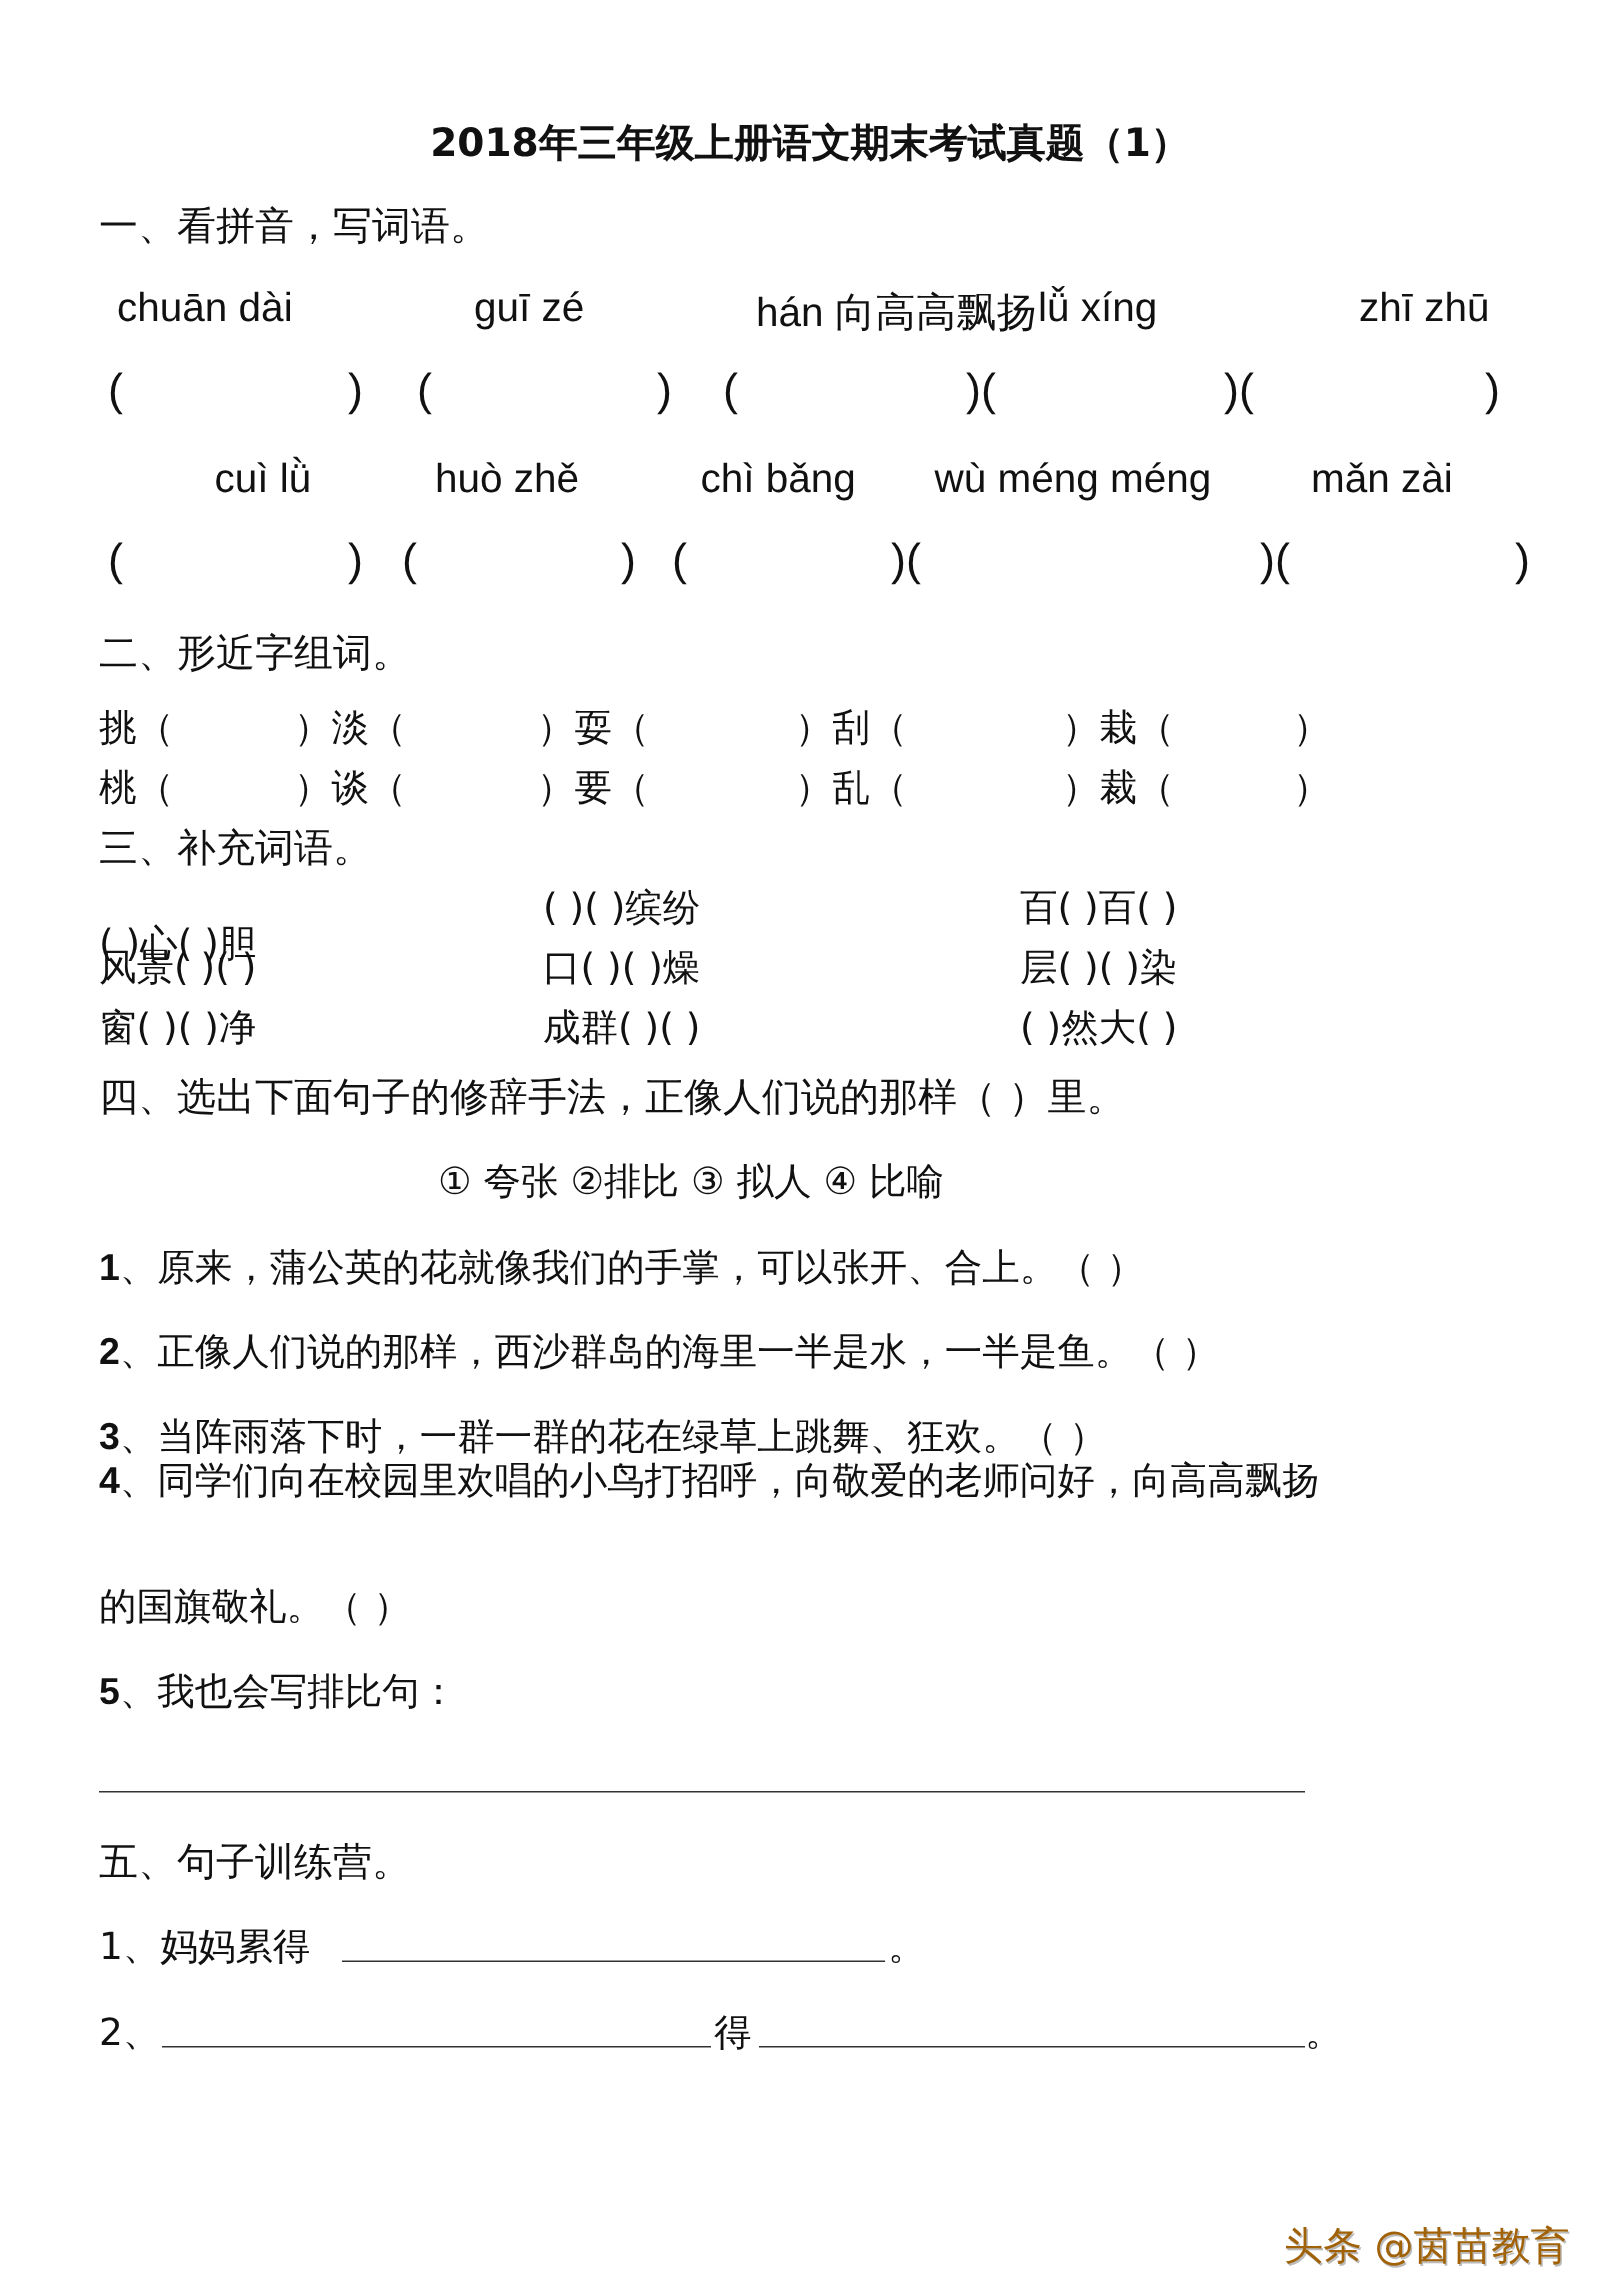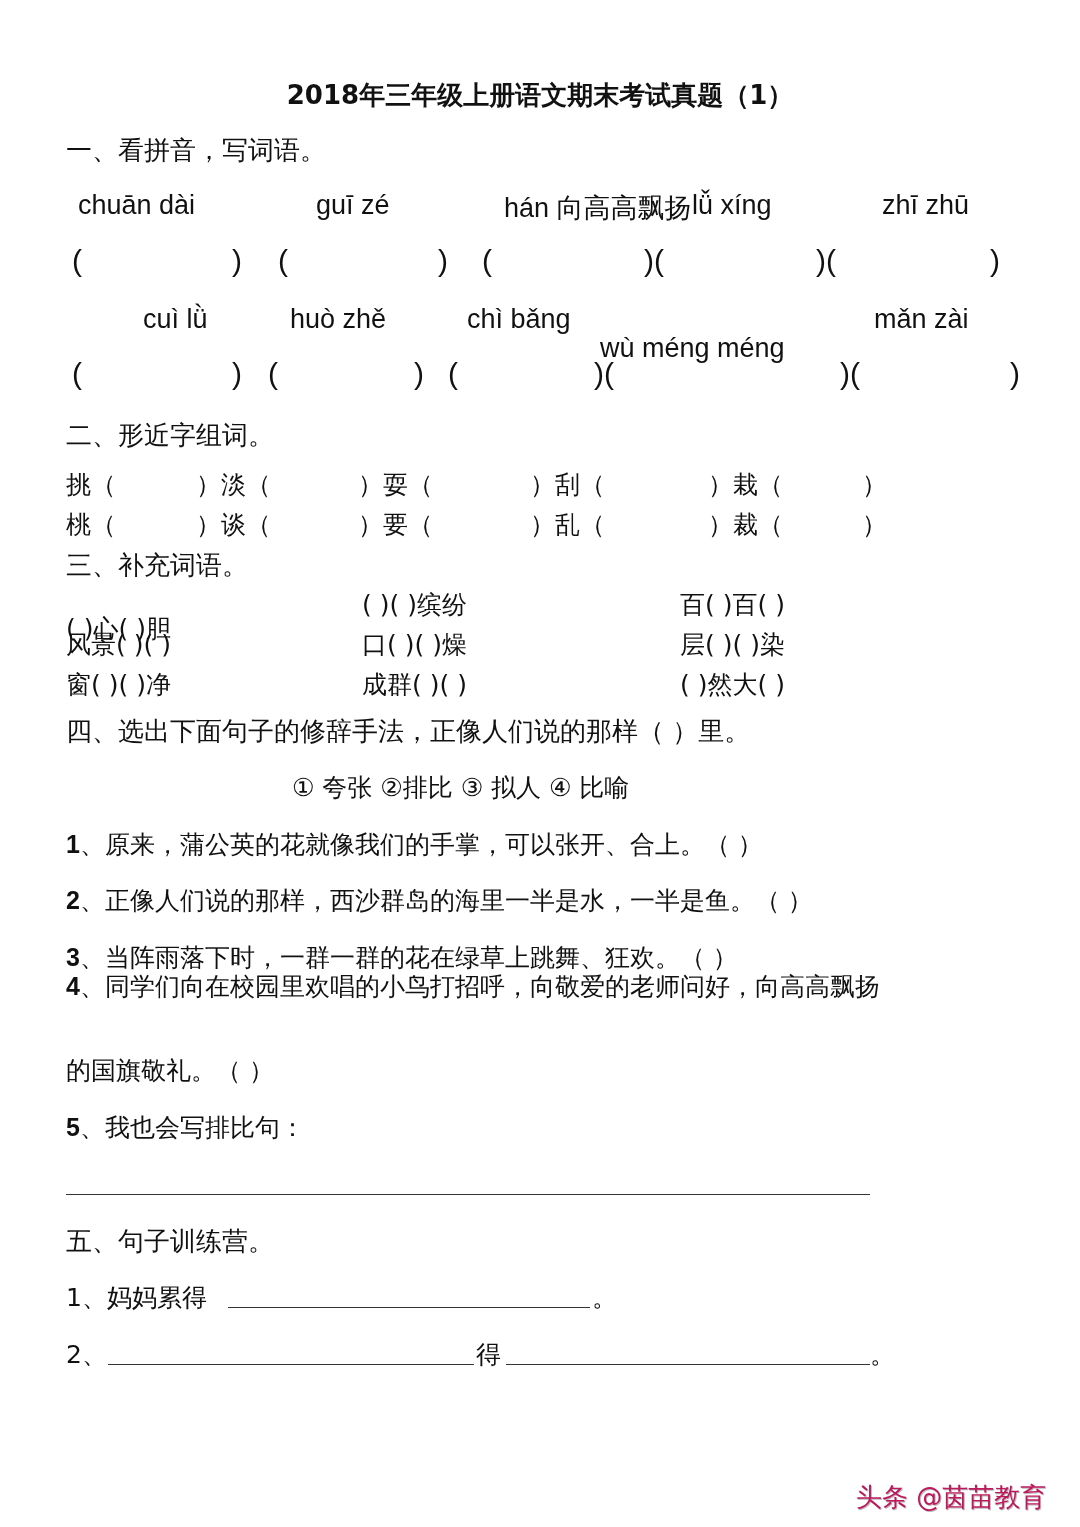--- a/index.html
+++ b/index.html
@@ -6,52 +6,52 @@
   body { width:1080px; height:1527px; position:relative; overflow:hidden; color:#111; font-family:"DejaVu Sans", sans-serif; }
   .abs { position:absolute; white-space:nowrap; }
   .title { top:78px; left:0; width:1080px; text-align:center; font-size:26px; font-weight:bold; }
   .sec { font-size:26px; left:66px; }
   .py { font-size:27px; font-family:"Liberation Sans", sans-serif; }
   .paren { font-size:30px; font-family:"Liberation Sans", sans-serif; }
   .row { font-size:25px; }
   .q { font-size:25px; left:66px; }
   .q b { font-family:"Liberation Sans", sans-serif; }
   .line { position:absolute; height:0; border-top:1.5px solid #333; }
-  .wm { font-size:26px; color:#be185d; text-shadow:1px 1px 0 #bbb; }
+  .wm { font-size:26px; color:#a16207; text-shadow:1px 1px 0 #bbb; }
 </style>
 </head>
 <body>
 
 <div class="abs title">2018年三年级上册语文期末考试真题（1）</div>
 
 <div class="abs sec" style="top:133px;">一、看拼音，写词语。</div>
 
 <div class="abs py" style="top:190px;left:78px;">chuān dài</div>
 <div class="abs py" style="top:190px;left:316px;">guī  zé</div>
 <div class="abs py" style="top:190px;left:504px;">hán 向高高飘扬</div>
 <div class="abs py" style="top:190px;left:692px;">lǚ xíng</div>
-<div class="abs py" style="top:190px;left:882px;">zhī  zhū</div>
+<div class="abs py" style="top:190px;left:906px;">zhī  zhū</div>
 
 <div>
   <span class="abs paren" style="top:244px;left:72px;">(</span>
   <span class="abs paren" style="top:244px;left:232px;">)</span>
   <span class="abs paren" style="top:244px;left:278px;">(</span>
   <span class="abs paren" style="top:244px;left:438px;">)</span>
   <span class="abs paren" style="top:244px;left:482px;">(</span>
   <span class="abs paren" style="top:244px;left:644px;">)</span>
   <span class="abs paren" style="top:244px;left:654px;">(</span>
   <span class="abs paren" style="top:244px;left:816px;">)</span>
   <span class="abs paren" style="top:244px;left:826px;">(</span>
   <span class="abs paren" style="top:244px;left:990px;">)</span>
 </div>
 
 <div class="abs py" style="top:304px;left:124px;margin-left:19px;">cuì   lǜ</div>
 <div class="abs py" style="top:304px;left:290px;">huò zhě</div>
 <div class="abs py" style="top:304px;left:467px;">chì bǎng</div>
-<div class="abs py" style="top:304px;left:600px;margin-top:29px;">wù méng méng</div>
+<div class="abs py" style="top:304px;left:623px;">wù méng méng</div>
 <div class="abs py" style="top:304px;left:874px;">mǎn zài</div>
 
 <div>
   <span class="abs paren" style="top:357px;left:72px;">(</span>
   <span class="abs paren" style="top:357px;left:232px;">)</span>
   <span class="abs paren" style="top:357px;left:268px;">(</span>
   <span class="abs paren" style="top:357px;left:414px;">)</span>
   <span class="abs paren" style="top:357px;left:448px;">(</span>
   <span class="abs paren" style="top:357px;left:594px;">)</span>
   <span class="abs paren" style="top:357px;left:604px;">(</span>

